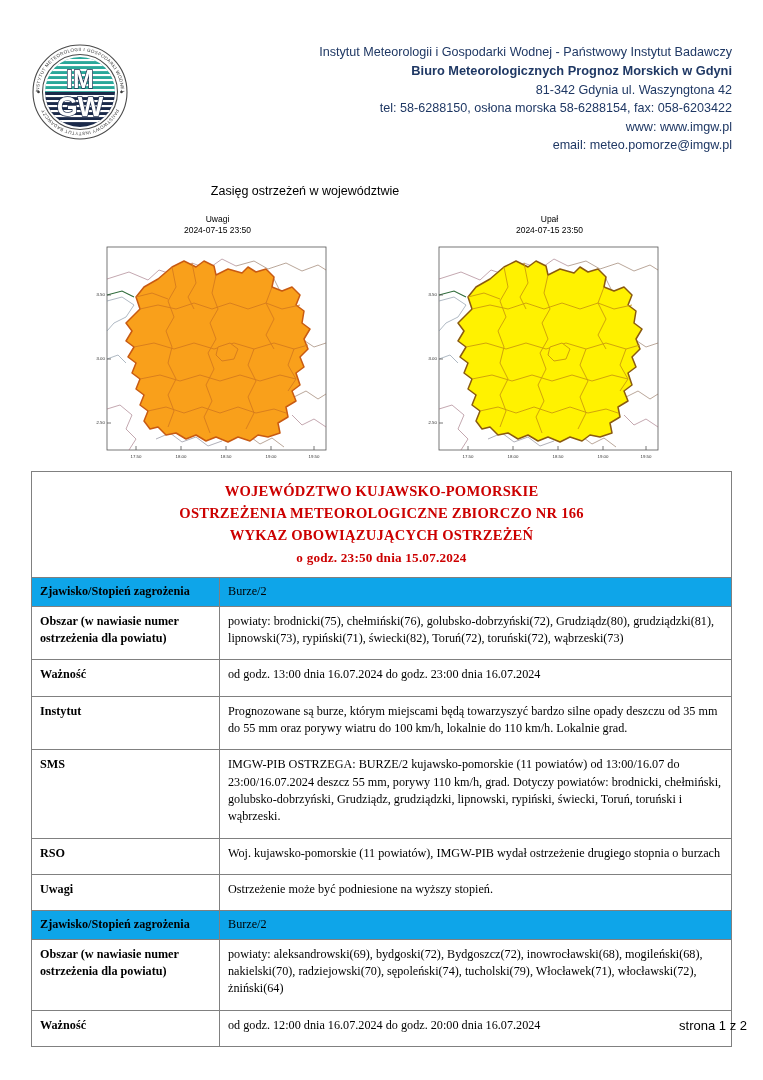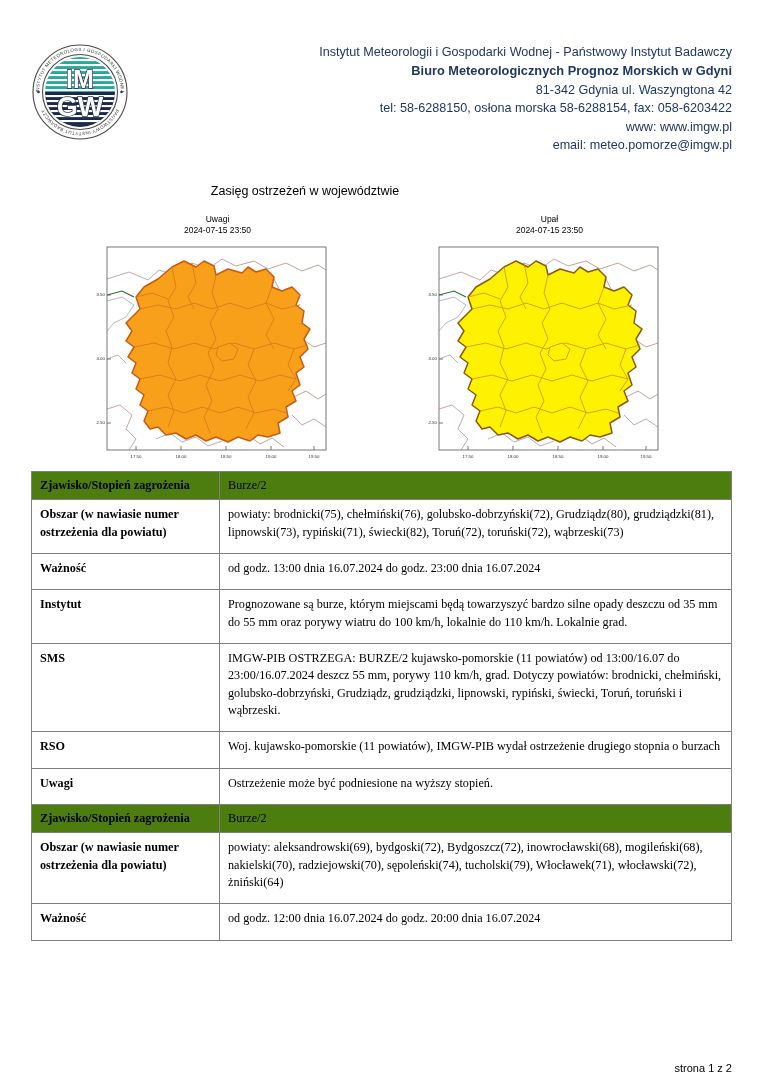--- a/index.html
+++ b/index.html
@@ -98,42 +98,41 @@
     font-size: 14.6px;
     line-height: 1.5;
     letter-spacing: .2px;
   }
   .title-cell .t-line.sub {
     font-size: 13.2px;
     padding-top: 1px;
   }
 
   td.hl {
-    background: #4d7c0f;
+    background: #0ea5e9;
   }
   td.lbl {
     font-weight: bold;
     font-size: 12.2px;
     padding: 6px 7px 6px 8px;
     line-height: 1.42;
   }
   td.val {
     font-size: 12.2px;
     padding: 6px 8px 12px 8px;
     line-height: 1.42;
   }
   td.hl.lbl, td.hl.val { padding-top: 5px; padding-bottom: 5px; }
 
   
   .footer {
     position: absolute;
-    right: 31px; top: 1018px;
-    font-size: 11px;
+    right: 16px; top: 1018px;
+    font-size: 13px;
     color: #000;
-    margin-top: 44px;
   }
 </style>
 </head>
 <body>
 
 <div class="header">
 
   <div class="logo-wrap">
     <svg class="logo-svg" width="100" height="100" viewBox="0 0 100 100">
       <defs>
@@ -348,20 +347,28 @@
     </svg>
   </div>
 </div>
 
 <table class="warn-table">
   <colgroup>
       <col class="col-label">
       <col>
     </colgroup>
   <tbody>
+    <tr>
+      <td class="title-cell" colspan="2">
+        <div class="t-line">WOJEWÓDZTWO KUJAWSKO-POMORSKIE</div>
+        <div class="t-line">OSTRZEŻENIA METEOROLOGICZNE  ZBIORCZO  NR 166</div>
+        <div class="t-line">WYKAZ  OBOWIĄZUJĄCYCH OSTRZEŻEŃ</div>
+        <div class="t-line sub">o godz. 23:50 dnia 15.07.2024</div>
+      </td>
+    </tr>
 
     <tr>
       <td class="lbl hl">Zjawisko/Stopień zagrożenia</td>
       <td class="val hl">Burze/2</td>
     </tr>
     <tr>
       <td class="lbl">Obszar (w nawiasie numer ostrzeżenia dla powiatu)</td>
       <td class="val">powiaty: brodnicki(75), chełmiński(76), golubsko-dobrzyński(72), Grudziądz(80), grudziądzki(81), lipnowski(73), rypiński(71), świecki(82),  Toruń(72), toruński(72), wąbrzeski(73)</td>
     </tr>
     <tr>

